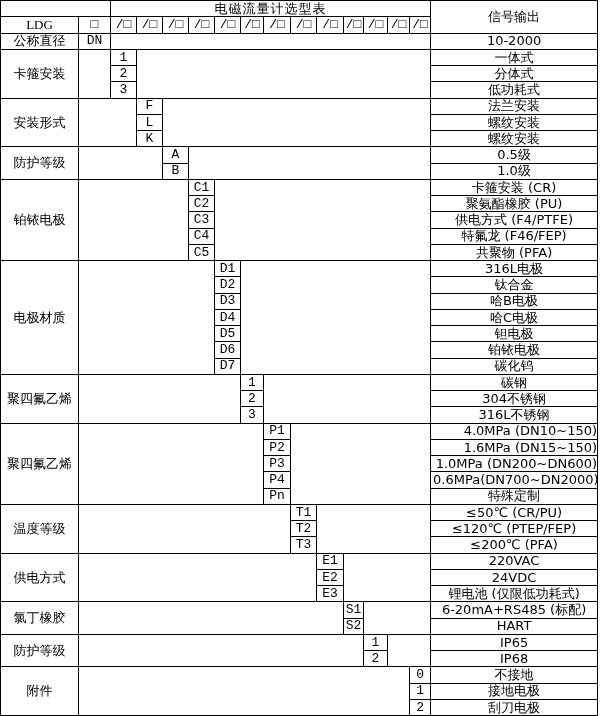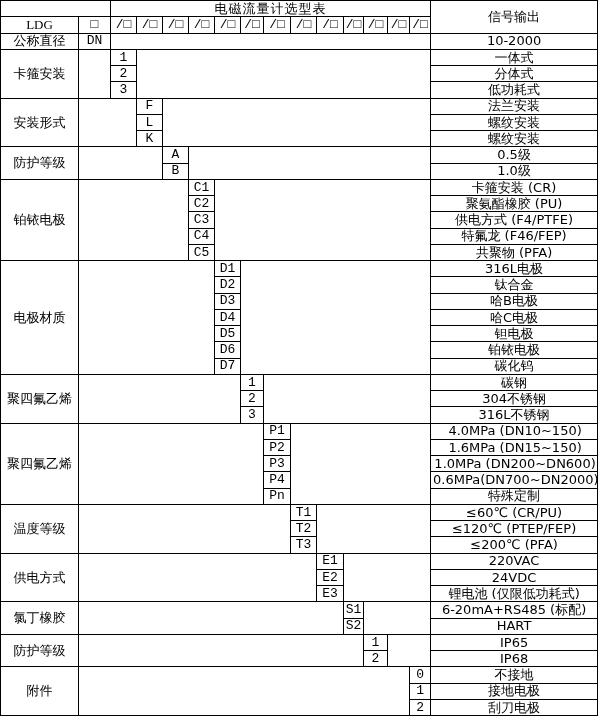--- a/index.html
+++ b/index.html
@@ -49,21 +49,21 @@
   }
   td.dn {
     text-align: left;
     padding-left: 3px;
   }
   td.slot {
     font-family: "Liberation Mono", "DejaVu Sans Mono", monospace;
     font-size: 12px;
   }
   td.desc { font-size: 13px; }
-  td.desc.left { text-align: center; padding-left: 2px; }
+  td.desc.left { text-align: right; padding-left: 2px; }
   td.empty { background: #ffffff; }
 </style>
 </head>
 <body>
 
 <table class="sel">
   <colgroup>
     <col style="width:78px">
     <col style="width:32px">
     <col style="width:26px">
@@ -243,21 +243,21 @@
       </tr>
       <tr>
         <td class="code">Pn</td>
         <td class="desc">特殊定制</td>
       </tr>
       <tr>
         <td class="label" rowspan="3">温度等级</td>
         <td class="empty" rowspan="3" colspan="8"></td>
         <td class="code">T1</td>
         <td class="empty" rowspan="3" colspan="5"></td>
-        <td class="desc">≤60℃ (CR/PU)</td>
+        <td class="desc">≤50℃ (CR/PU)</td>
       </tr>
       <tr>
         <td class="code">T2</td>
         <td class="desc">≤120℃ (PTEP/FEP)</td>
       </tr>
       <tr>
         <td class="code">T3</td>
         <td class="desc">≤200℃ (PFA)</td>
       </tr>
       <tr>

